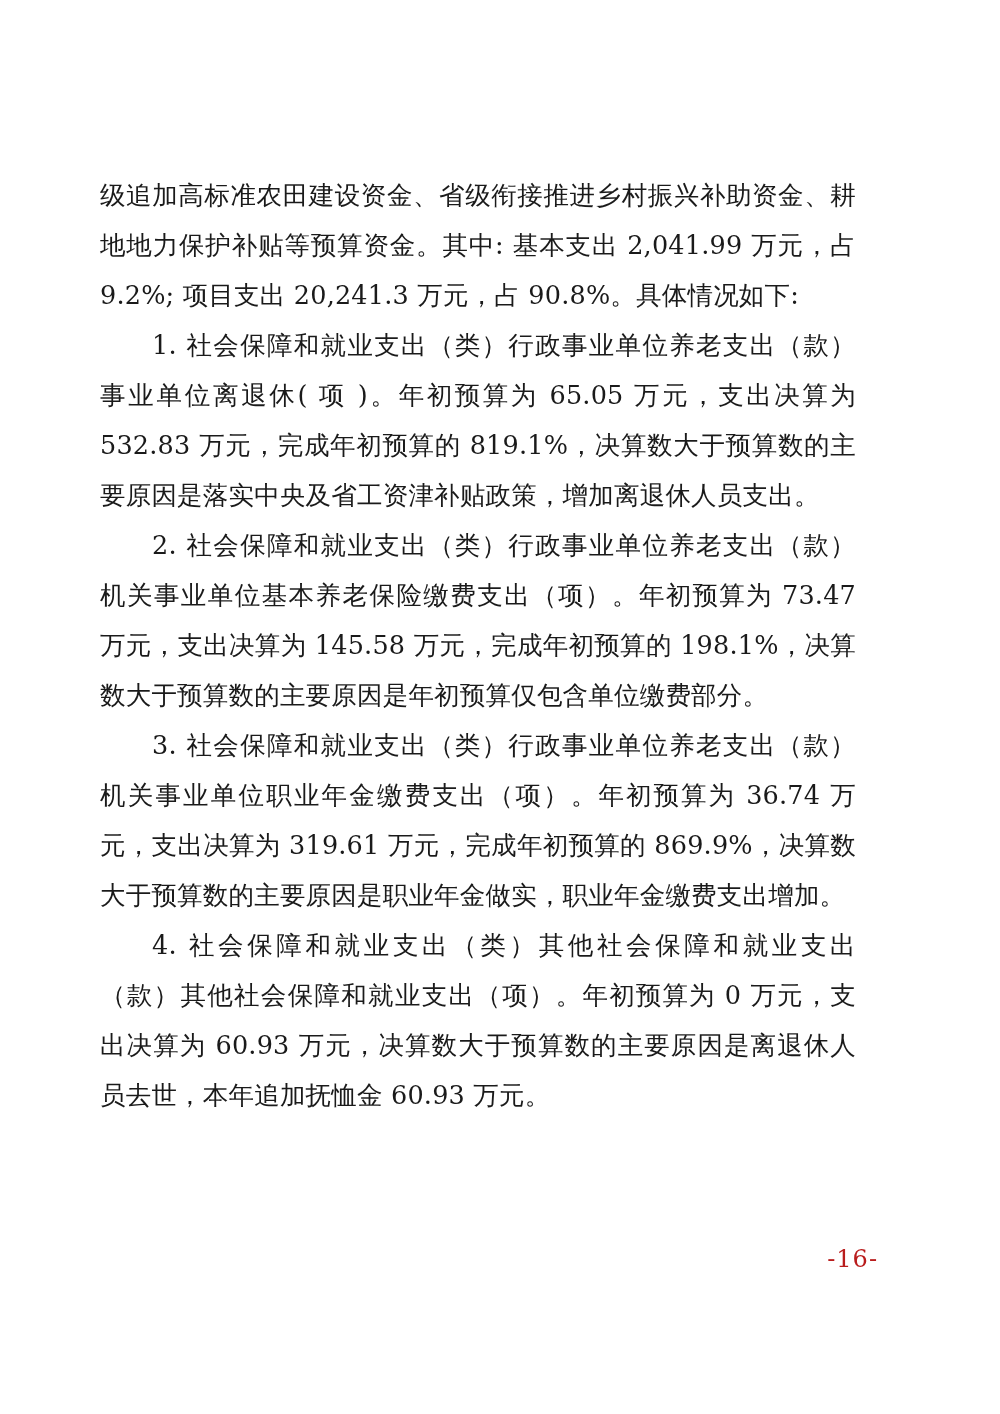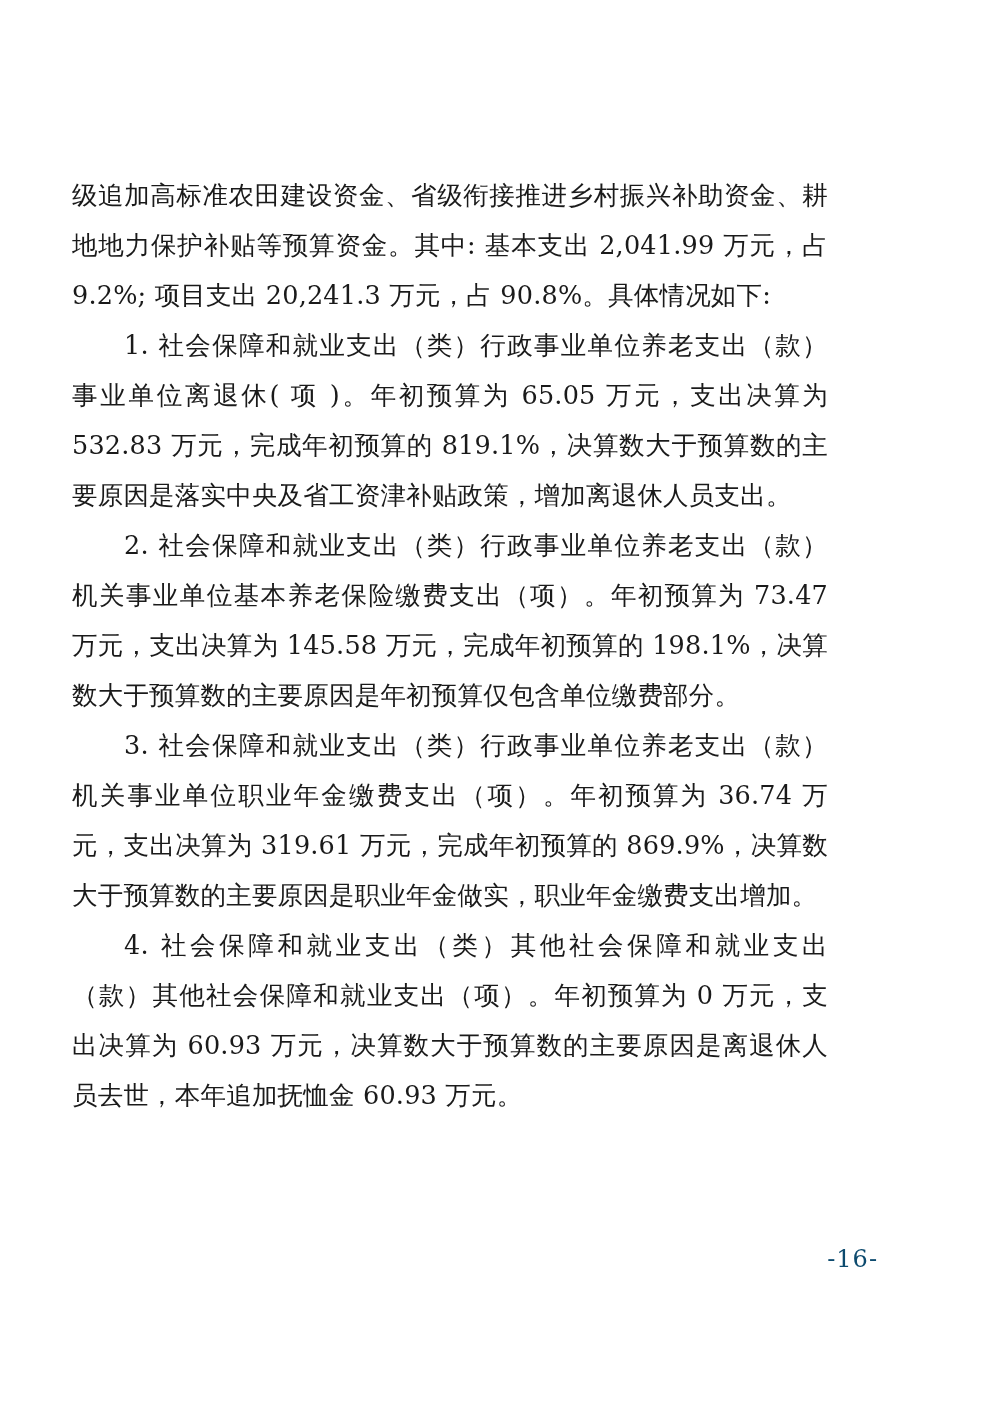--- a/index.html
+++ b/index.html
@@ -15,21 +15,21 @@
     color: #1a1a1a;
     overflow: hidden;
   }
   .page {
     position: absolute;
     left: 0;
     top: 0;
     width: 1000px;
     height: 1414px;
     box-sizing: border-box;
-    padding: 170px 122px 0 72px;
+    padding: 170px 122px 0 100px;
   }
   .doc-body {
     width: 756px;
   }
   p.para {
     margin: 0;
     font-size: 25.5px;
     line-height: 50px;
     text-align: justify;
     text-justify: inter-ideograph;
@@ -48,21 +48,21 @@
   }
   .num {
     font-family: "DejaVu Serif", "Liberation Serif", serif;
   }
   .page-number {
     position: absolute;
     right: 122px;
     top: 1245px;
     font-size: 24px;
     letter-spacing: 1px;
-    color: #0c4a6e;
+    color: #b91c1c;
   }
 </style>
 </head>
 <body>
 
 <div class="page">
   <div class="doc-body" id="doc-body">
       <p class="para"><span class="num">级追加高标准农田建设资金、省级衔接推进乡村振兴补助资金、耕地地力保护补贴等预算资金。其中: 基本支出 2,041.99 万元，占 9.2%; 项目支出 20,241.3 万元，占 90.8%。具体情况如下:</span></p>
       <p class="para"><span class="indent"></span><span class="bold">1. 社会保障和就业支出（类）行政事业单位养老支出（款）事业单位离退休( 项 )。</span><span class="num">年初预算为 65.05 万元，支出决算为 532.83 万元，完成年初预算的 819.1%，决算数大于预算数的主要原因是落实中央及省工资津补贴政策，增加离退休人员支出。</span></p>
       <p class="para"><span class="indent"></span><span class="bold">2. 社会保障和就业支出（类）行政事业单位养老支出（款）机关事业单位基本养老保险缴费支出（项）。</span><span class="num">年初预算为 73.47 万元，支出决算为 145.58 万元，完成年初预算的 198.1%，决算数大于预算数的主要原因是年初预算仅包含单位缴费部分。</span></p>

